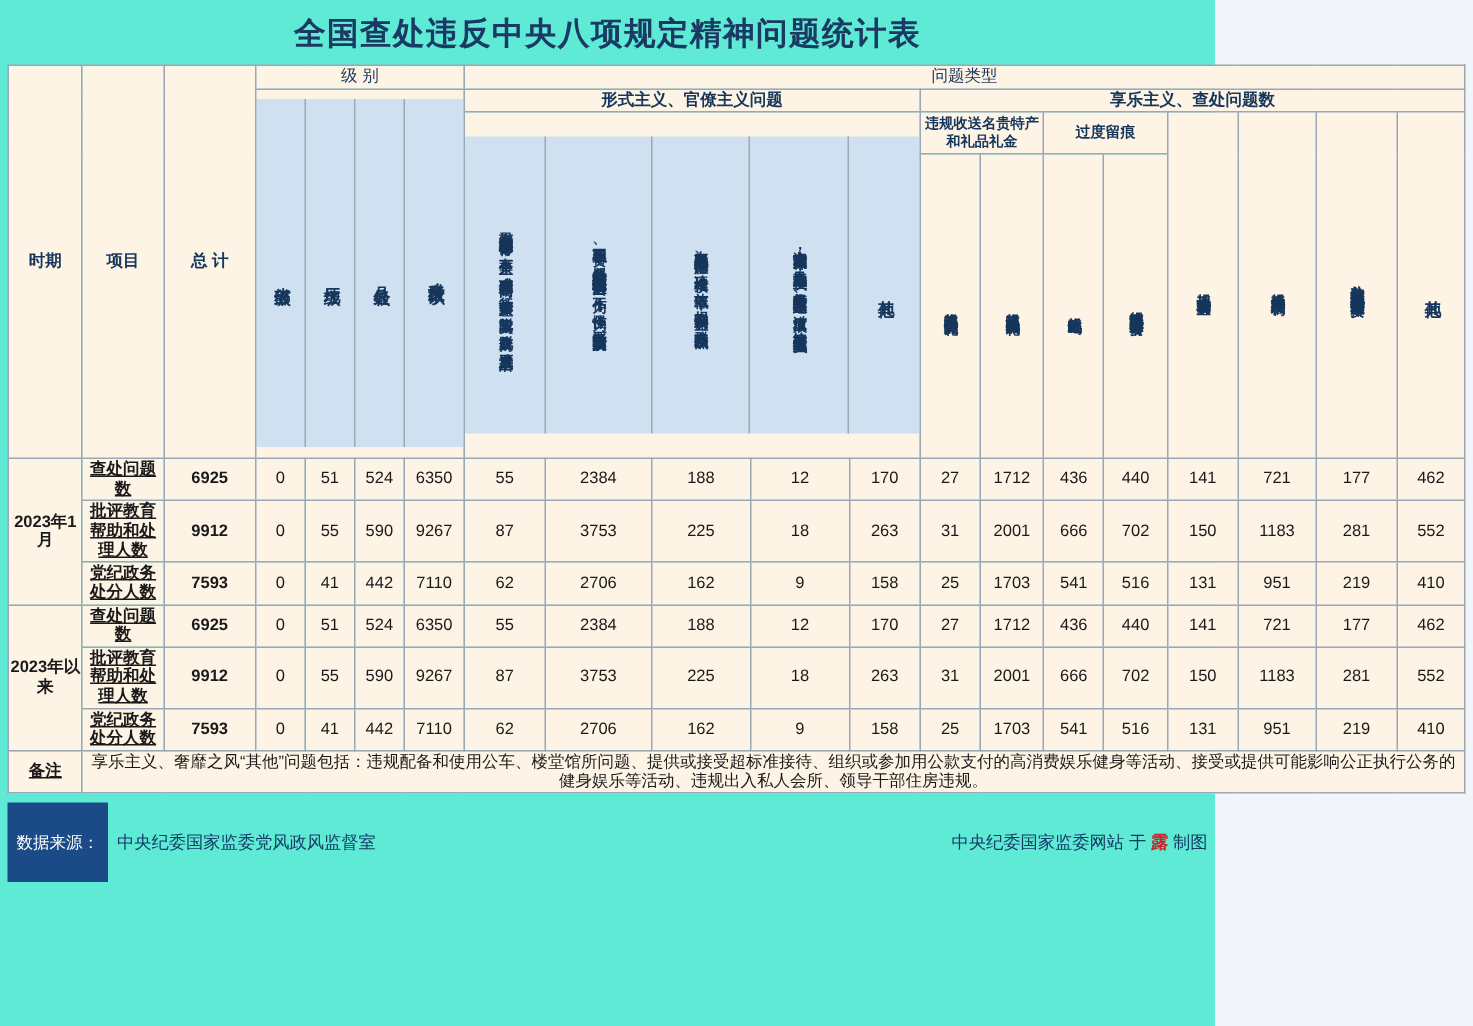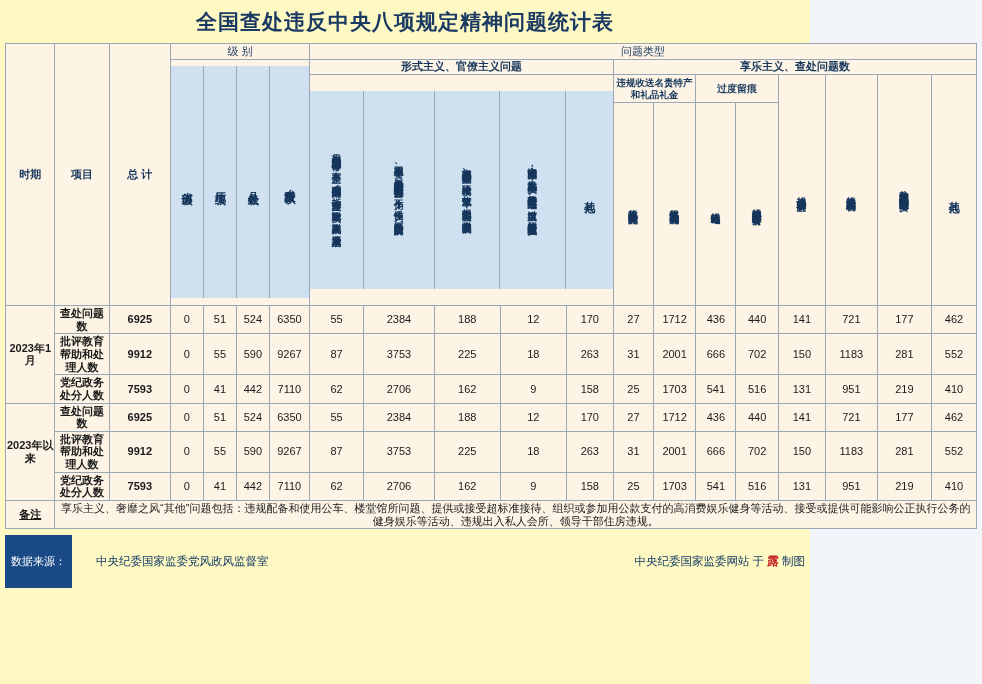--- a/index.html
+++ b/index.html
@@ -3,21 +3,21 @@
 <meta charset="utf-8">
 <style>
   html,body{margin:0;padding:0;}
   body{
     width:982px;height:684px;
     background:#f2f6fb;
     font-family:"Liberation Sans","DejaVu Sans",sans-serif;
     color:#1a1a1a;
     overflow:hidden;
   }
-  .page{width:810px;height:684px;position:relative;background:#fef9c3;}
+  .page{width:810px;height:684px;position:relative;background:#5eead4;}
   .title{
     text-align:center;
     font-size:21px;
     font-weight:bold;
     color:#1b3a63;
     letter-spacing:1px;
     padding:8px 0 7px 0;
   }
   table.grid{
     border-collapse:collapse;
@@ -39,21 +39,20 @@
     background:#cfe0f0;
     font-weight:normal;
     color:#16365c;
     font-size:13px;
   }
   .hdr-blue2{
     background:#cfe0f0;
     font-weight:bold;
     color:#16365c;
     font-size:12px;
-    font-family:Liberation Mono, monospace;
   }
   .hdr-cell{
     background:#cfe0f0;
     color:#16365c;
     font-weight:bold;
   }
   .vert-sm{
     writing-mode:vertical-rl;
     text-orientation:upright;
     letter-spacing:0.5px;
@@ -81,20 +80,21 @@
     font-weight:bold;
     font-size:12px;
     width:42px;
   }
   td.item{
     background:#fdf4e6;
     font-weight:bold;
     font-size:11px;
     width:44px;
     line-height:1.25;
+    text-decoration:underline;
   }
   td.num{
     font-size:11.5px;
     background:#fdf4e6;
   }
   td.total{
     font-weight:bold;
     margin-left:34px;
   }
   .note-row td{
@@ -117,21 +117,21 @@
     margin:6px 5px 0 5px;
     font-size:11.5px;
   }
   .src{
     background:#1b4b86;
     color:#fff;
     padding:19px 6px;
     display:inline-block;
     font-size:11px;
   }
-  .src-text{color:#143a66;padding-left:24px;font-size:11.5px;margin-top:28px;}
+  .src-text{color:#143a66;padding-left:6px;font-size:11.5px;margin-top:28px;}
   .credit{color:#143a66;font-size:11.5px;}
   .credit .red{color:#c62828;font-weight:bold;}
 </style>
 </head>
 <body>
 
 <div class="page">
 
   <div class="title">全国查处违反中央八项规定精神问题统计表</div>
 

